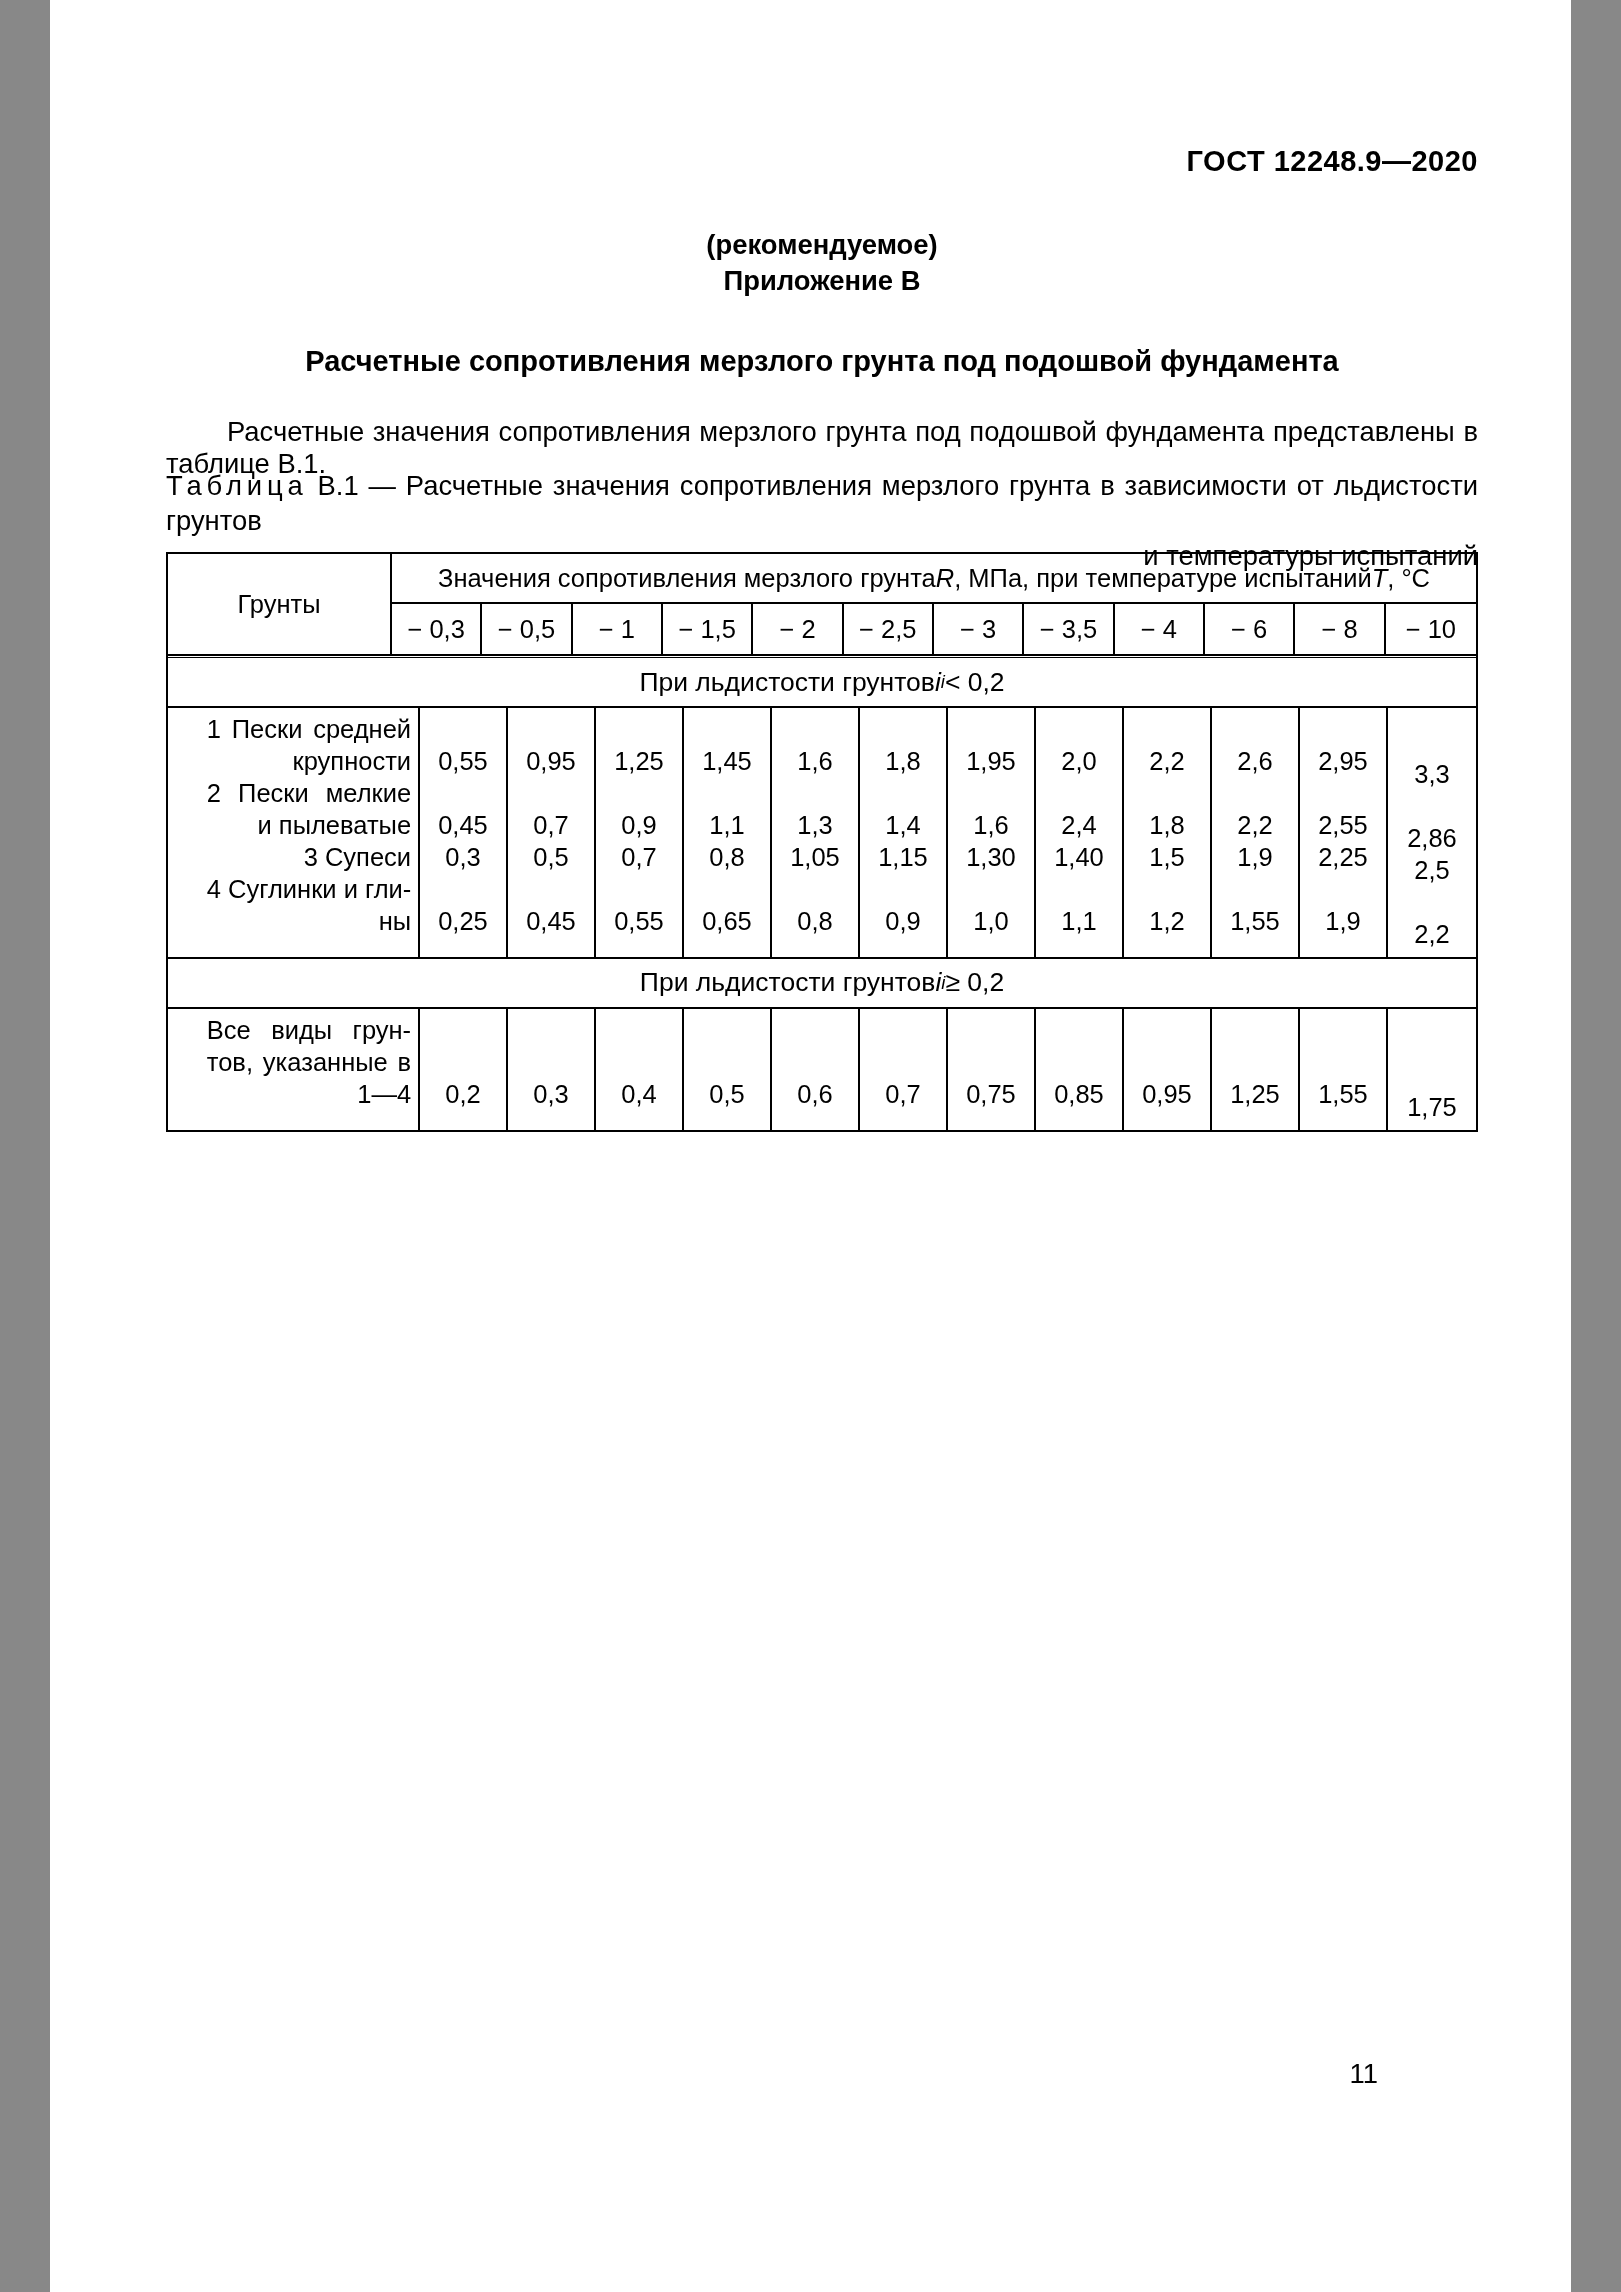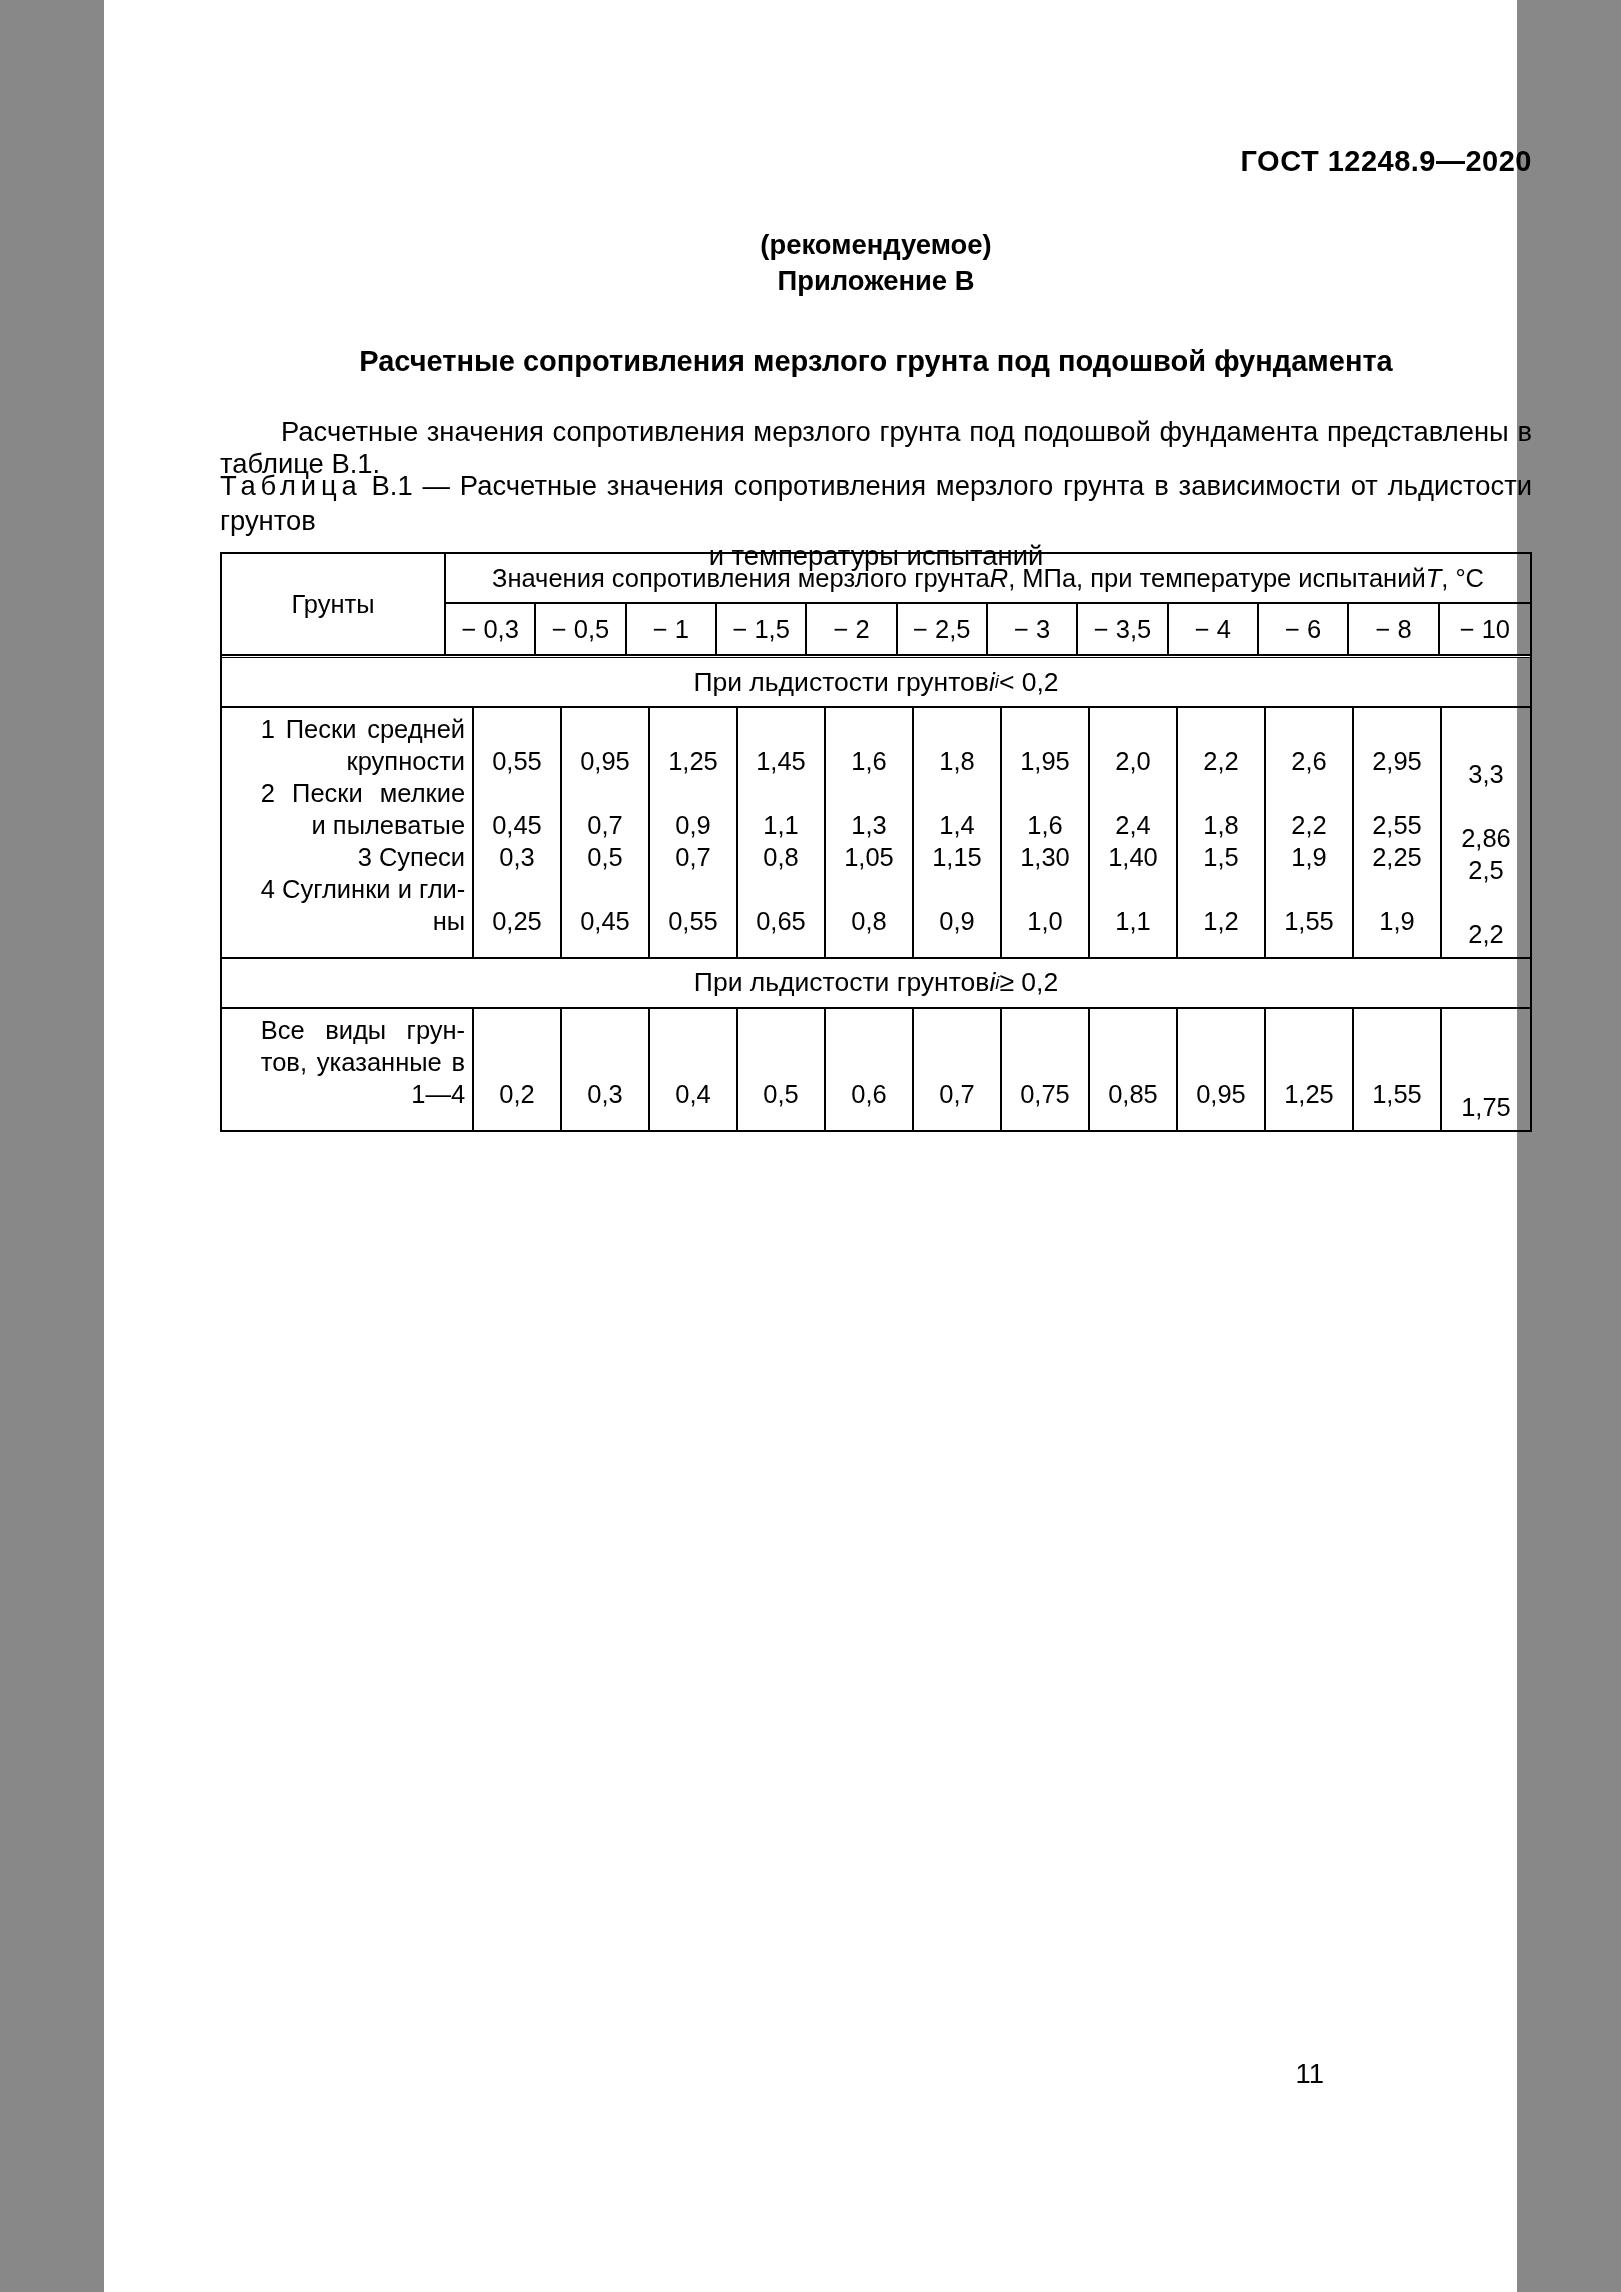--- a/index.html
+++ b/index.html
@@ -1,19 +1,19 @@
 <!DOCTYPE html>
 <html lang="ru"><head>
 <meta charset="utf-8">
 <style>
   * { margin: 0; padding: 0; box-sizing: border-box; }
   html, body { background: #888; }
   .page {
     position: relative;
-    width: 1413px;
+    width: 1521px;
     height: 2293px;
     margin: 0 auto;
     background: #ffffff;
     color: #000000;
     font-family: "Liberation Sans", sans-serif;
   }
   .content {
     position: absolute;
     left: 116px;
     top: 0;
@@ -55,21 +55,21 @@
   }
   .caption {
     position: absolute;
     top: 468px;
     width: 100%;
     font-size: 27.4px;
     line-height: 35px;
   }
   .caption-line1 { text-align: justify; text-align-last: justify; }
   .caption-word { letter-spacing: 4.9px; }
-  .caption-line2 { text-align: center; }
+  .caption-line2 { text-align: right; }
 
   
   .tbl {
     position: absolute;
     top: 552px;
     left: 0;
     width: 1312px;
     border: 2.9px solid #000;
     font-size: 25.5px;
   }

